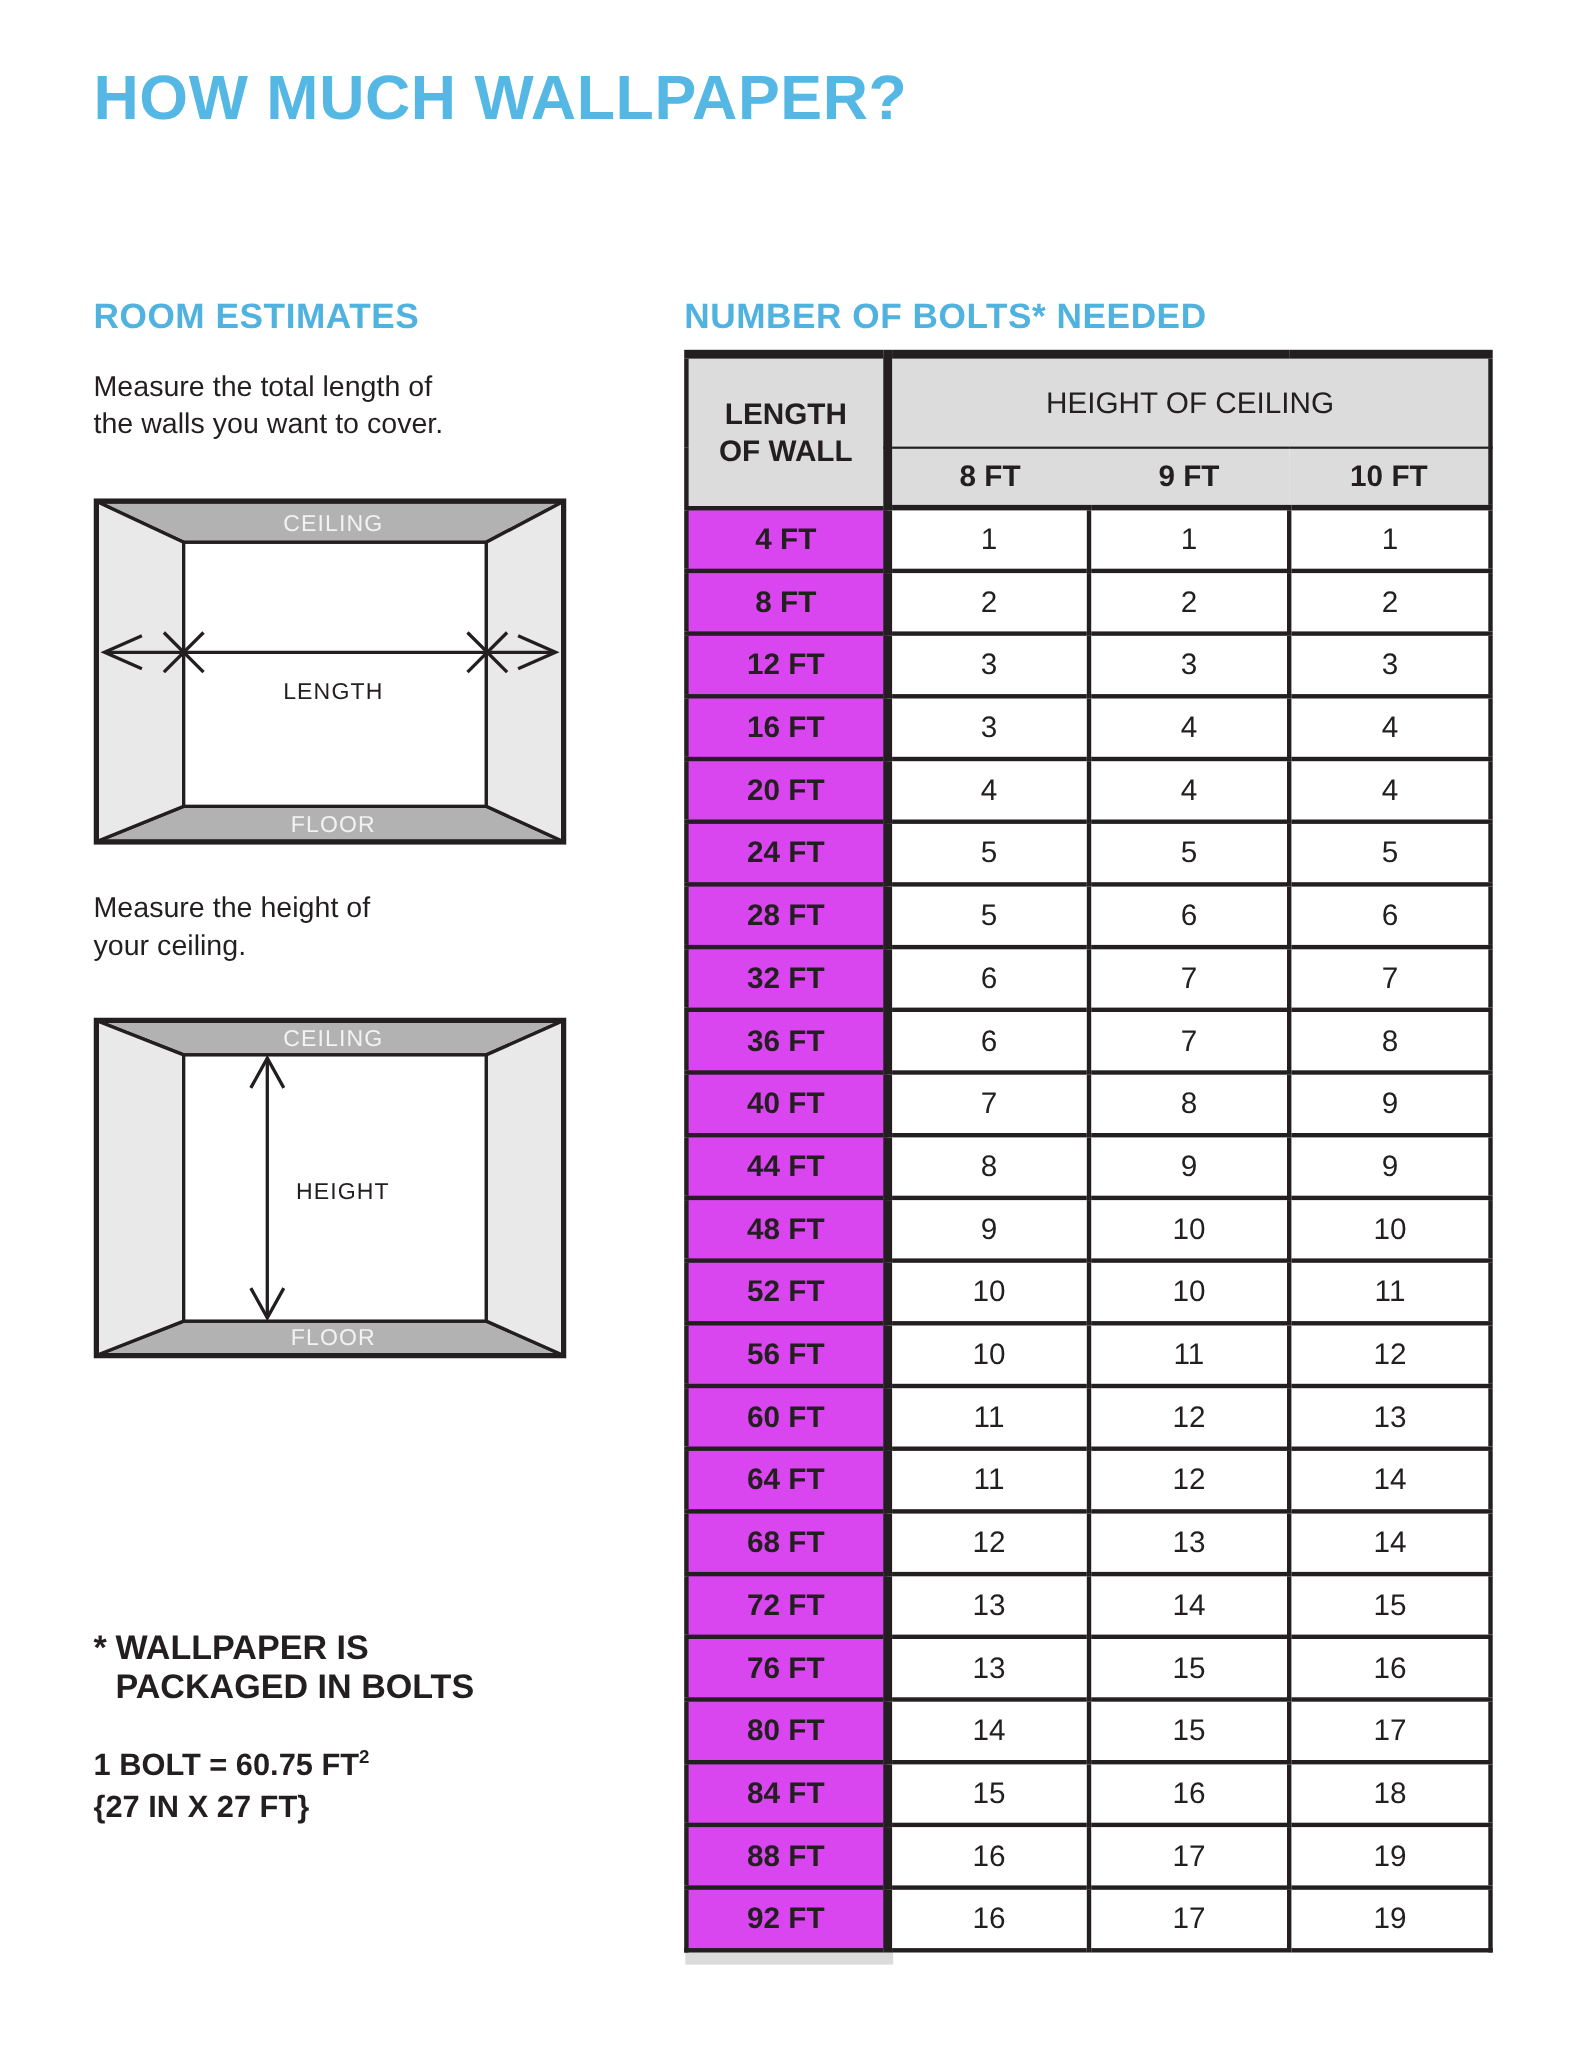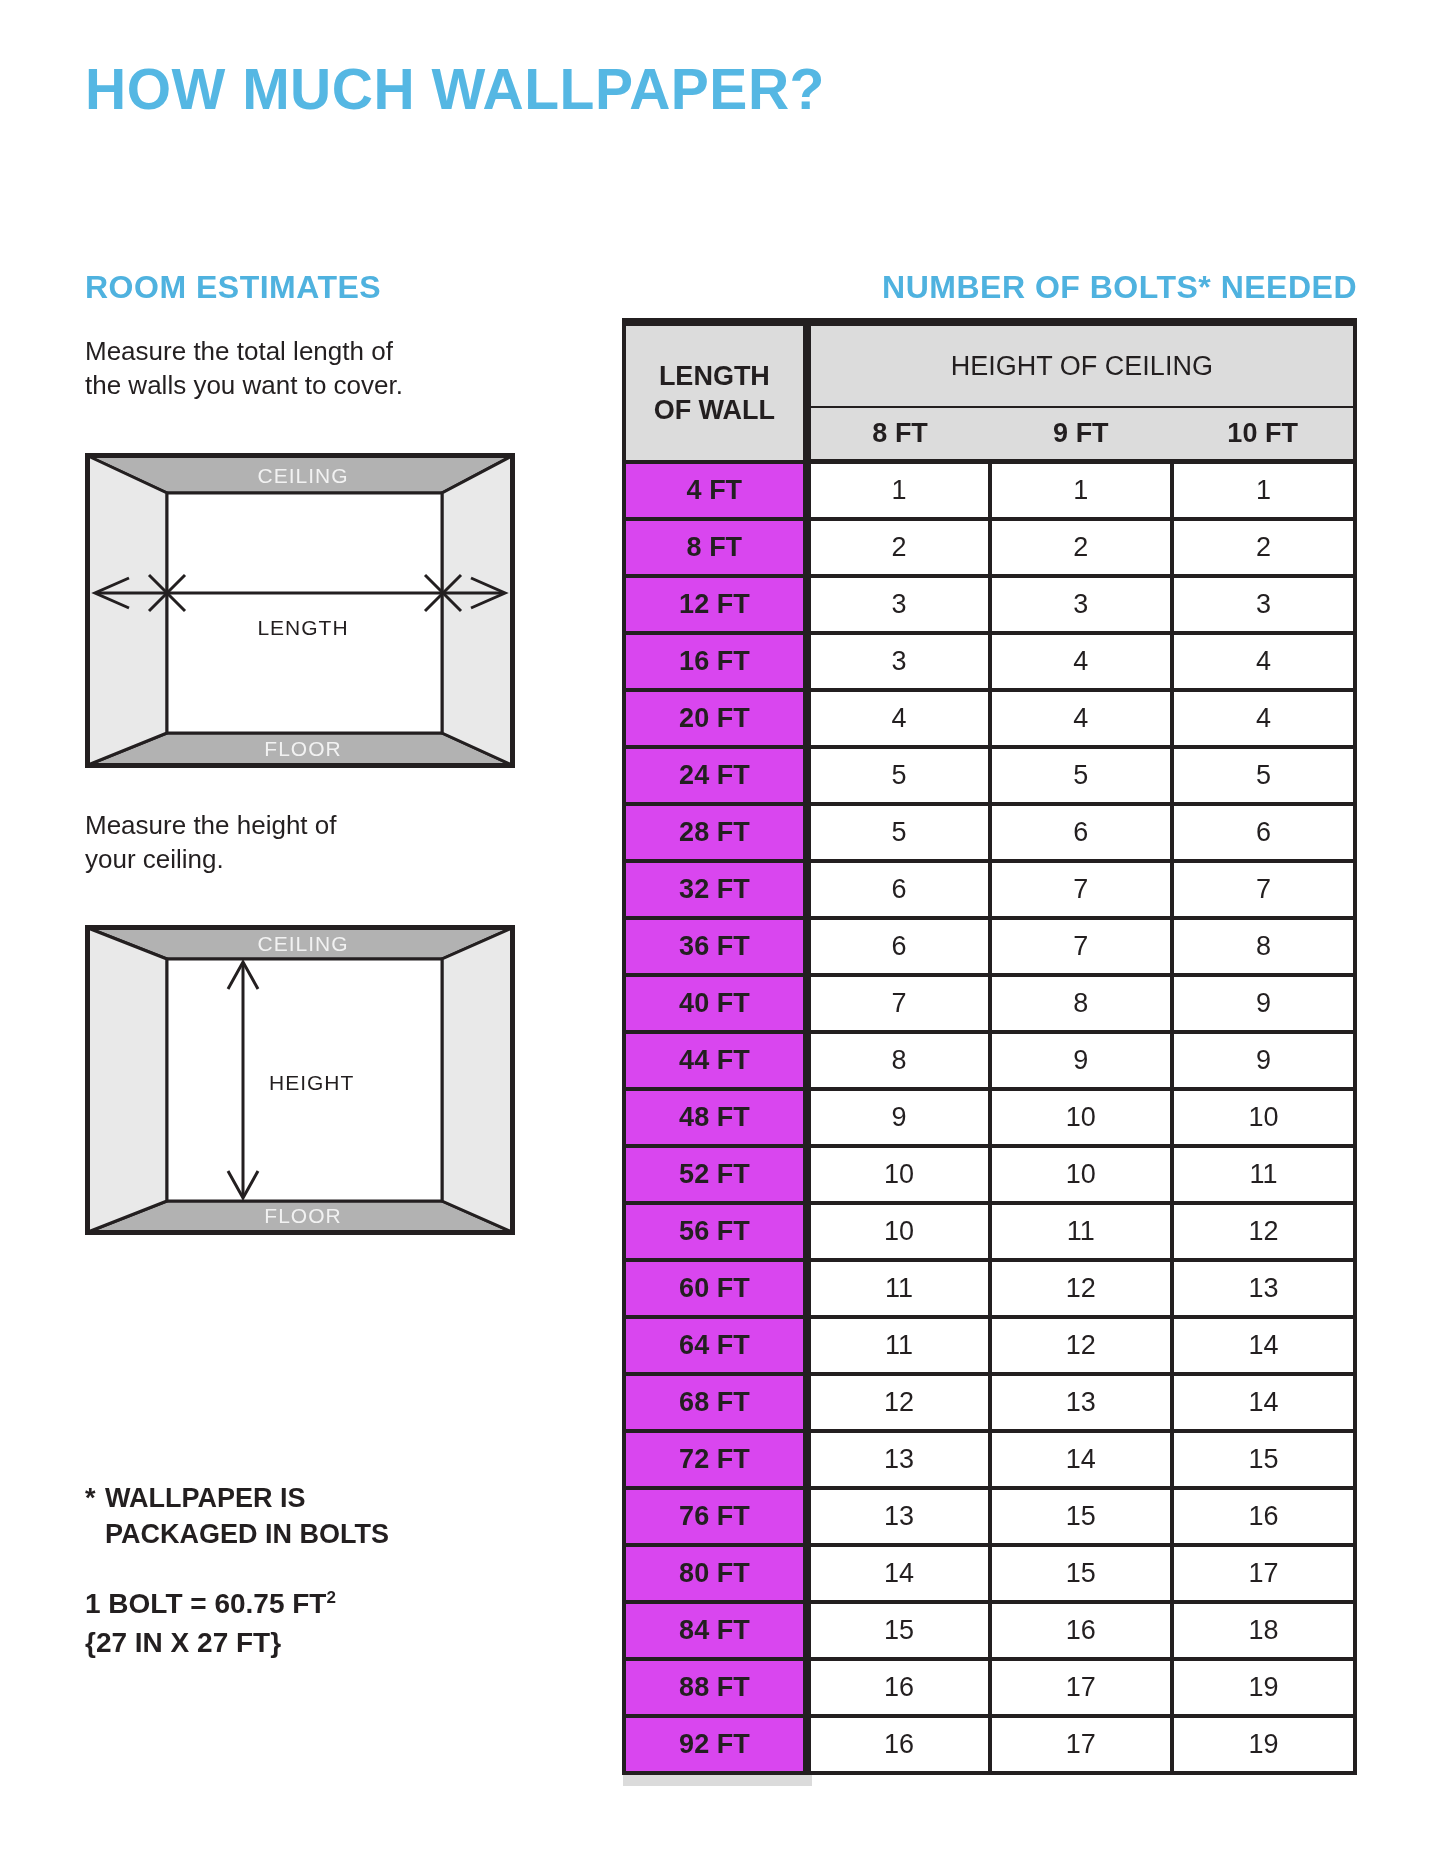--- a/index.html
+++ b/index.html
@@ -10,34 +10,34 @@
   .main-title {
     position:absolute; left:85px; top:56px;
     font-size:57px; font-weight:bold; letter-spacing:0.5px; color:#55B7E3;
     white-space:nowrap;
   }
   .section-heading {
     position:absolute; font-size:32px; font-weight:bold; letter-spacing:0.5px;
     color:#4FB2DF; white-space:nowrap;
   }
   #room-heading { left:85px; top:269px; }
-  #bolts-heading { left:622px; top:269px; width:735px; text-align:right; }
+  #bolts-heading { left:622px; top:269px; width:735px; text-align:left; }
   .para {
     position:absolute; left:85px; font-size:26px; line-height:34px; color:#231F20;
   }
   #step1 { top:334px; }
   #step2 { top:808px; }
   #step3 { top:1276px; }
   .diagram { position:absolute; left:85px; }
   #diagram-length { top:453px; }
   #diagram-height { top:925px; }
   .svg-label { font-family:"Liberation Sans", sans-serif; font-size:21px; letter-spacing:1px; }
   .footnote {
     position:absolute; left:85px; top:1480px;
-    font-size:27px; font-weight:bold; line-height:36px; color:#231F20;
+    font-size:31px; font-weight:bold; line-height:36px; color:#231F20;
   }
   .footnote .star { display:inline-block; width:20px; }
   .footnote .indent { padding-left:20px; }
   .bolt-info {
     position:absolute; left:85px; top:1578px;
     font-size:28px; font-weight:bold; line-height:39px; color:#231F20;
   }
   .bolt-info sup { font-size:17px; }
   .table-tab {
     position:absolute; left:623px; top:1768px; width:189px; height:18px;

